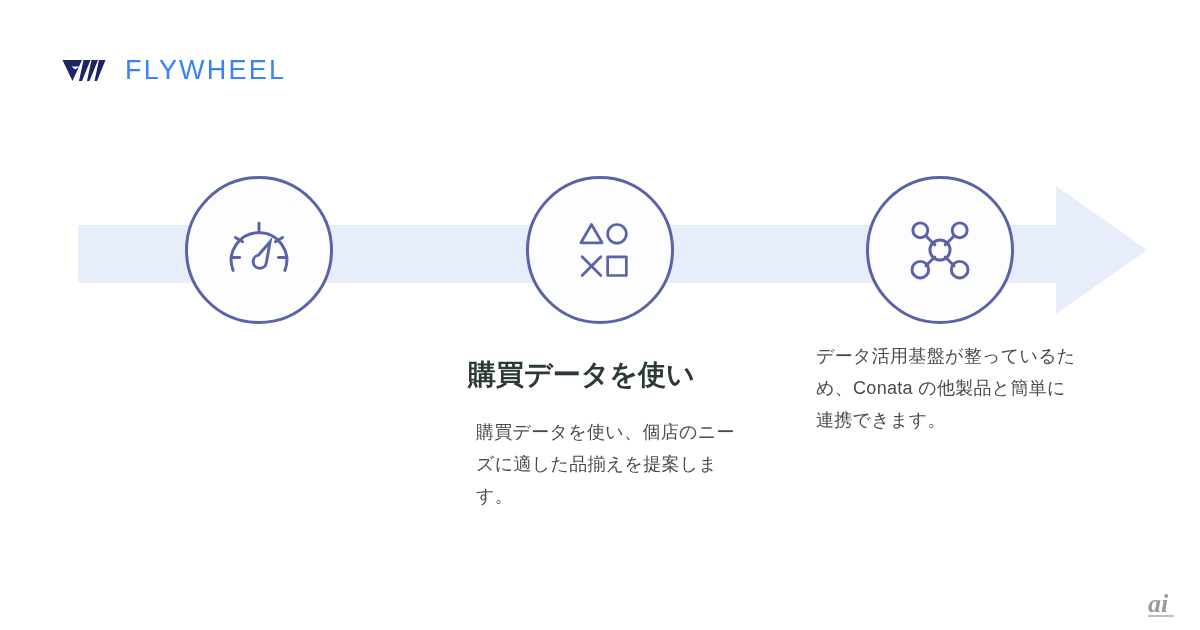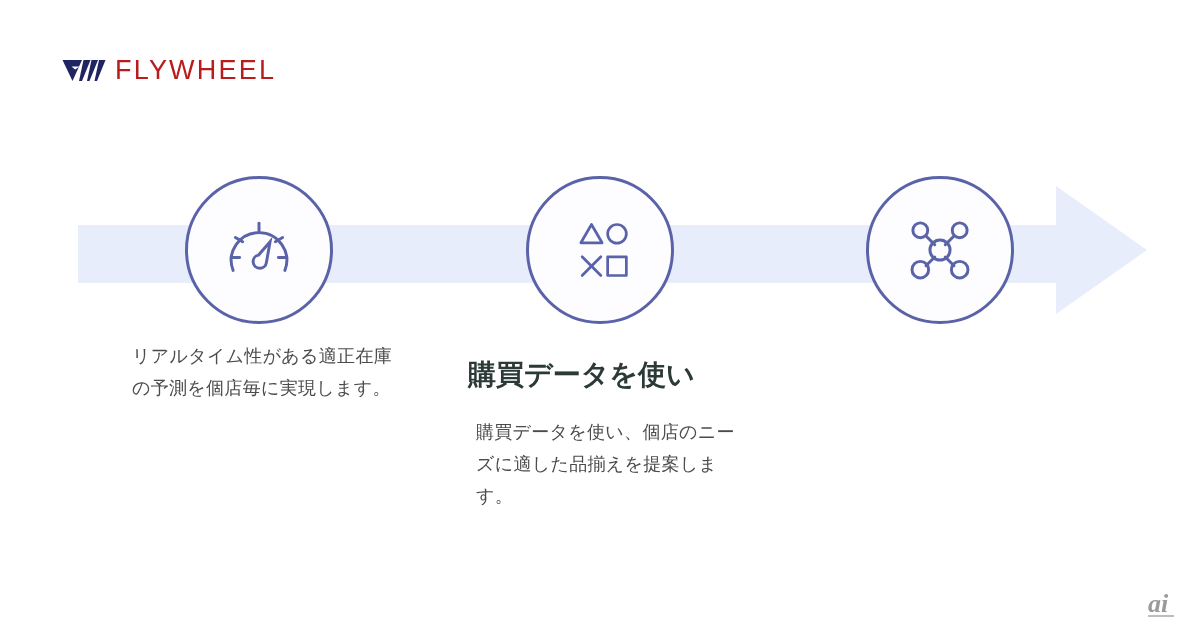--- a/index.html
+++ b/index.html
@@ -23,25 +23,25 @@
     display: flex;
     align-items: center;
     height: 36px;
   }
   .brand-mark {
     width: 46px;
     height: 26px;
     display: block;
   }
   .brand-text {
-    margin-left: 7px;
+    margin-left: 17px;
     font-size: 27px;
     letter-spacing: 2.2px;
     font-weight: 400;
-    color: #b91c1c;
+    color: #3b82f6;
     line-height: 1;
     white-space: nowrap;
   }
 
   
   .arrow-band {
     position: absolute;
     left: 0;
     top: 170px;
     width: 1200px;
@@ -144,21 +144,20 @@
           <path d="M12 62 A30 30 0 1 1 68 62"></path>
           <line x1="40" y1="11" x2="40" y2="20"></line>
           <line x1="14.5" y1="26.5" x2="22.3" y2="31"></line>
           <line x1="65.5" y1="26.5" x2="57.7" y2="31"></line>
           <line x1="10" y1="48" x2="19" y2="48"></line>
           <line x1="70" y1="48" x2="61" y2="48"></line>
           <path d="M52 31 L39.5 45.5 A7.2 7.2 0 1 0 48 53.5 Z"></path>
         </g>
       </svg>
     </div>
-    <div class="step-body">リアルタイム性がある適正在庫の予測を個店毎に実現します。</div>
   </div>
 
   <div class="step step-2">
     <div class="icon-circle">
       <svg class="icon-svg" viewBox="0 0 80 80" width="68" height="68">
         <g fill="none" stroke="#5a63a8" stroke-width="3.2" stroke-linejoin="round" stroke-linecap="round">
           <path d="M17.5 31.5 L30 10 L42.5 31.5 Z"></path>
           <circle cx="60" cy="21" r="11"></circle>
           <line x1="19" y1="48" x2="41" y2="70"></line>
           <line x1="41" y1="48" x2="19" y2="70"></line>
@@ -179,20 +178,21 @@
           <line x1="24" y1="58" x2="34" y2="48"></line>
           <line x1="56" y1="58" x2="46" y2="48"></line>
           <circle cx="40" cy="40" r="11.5"></circle>
           <circle cx="17.5" cy="17.5" r="8.5"></circle>
           <circle cx="62.5" cy="17.5" r="8.5"></circle>
           <circle cx="17.5" cy="62.5" r="9.5"></circle>
           <circle cx="62.5" cy="62.5" r="9.5"></circle>
         </g>
       </svg>
     </div>
+    <div class="step-body">データ活用基盤が整っているため、Conata の他製品と簡単に連携できます。</div>
   </div>
 
 </div>
 
 <svg class="watermark" viewBox="0 0 48 40">
   <text x="6" y="28" font-family="'Liberation Serif', serif" font-size="26" font-style="italic" font-weight="700" fill="#9a9a9a">ai</text>
   <rect x="6" y="31" width="26" height="2" fill="#bdbdbd"></rect>
 </svg>
 
 </body></html>

